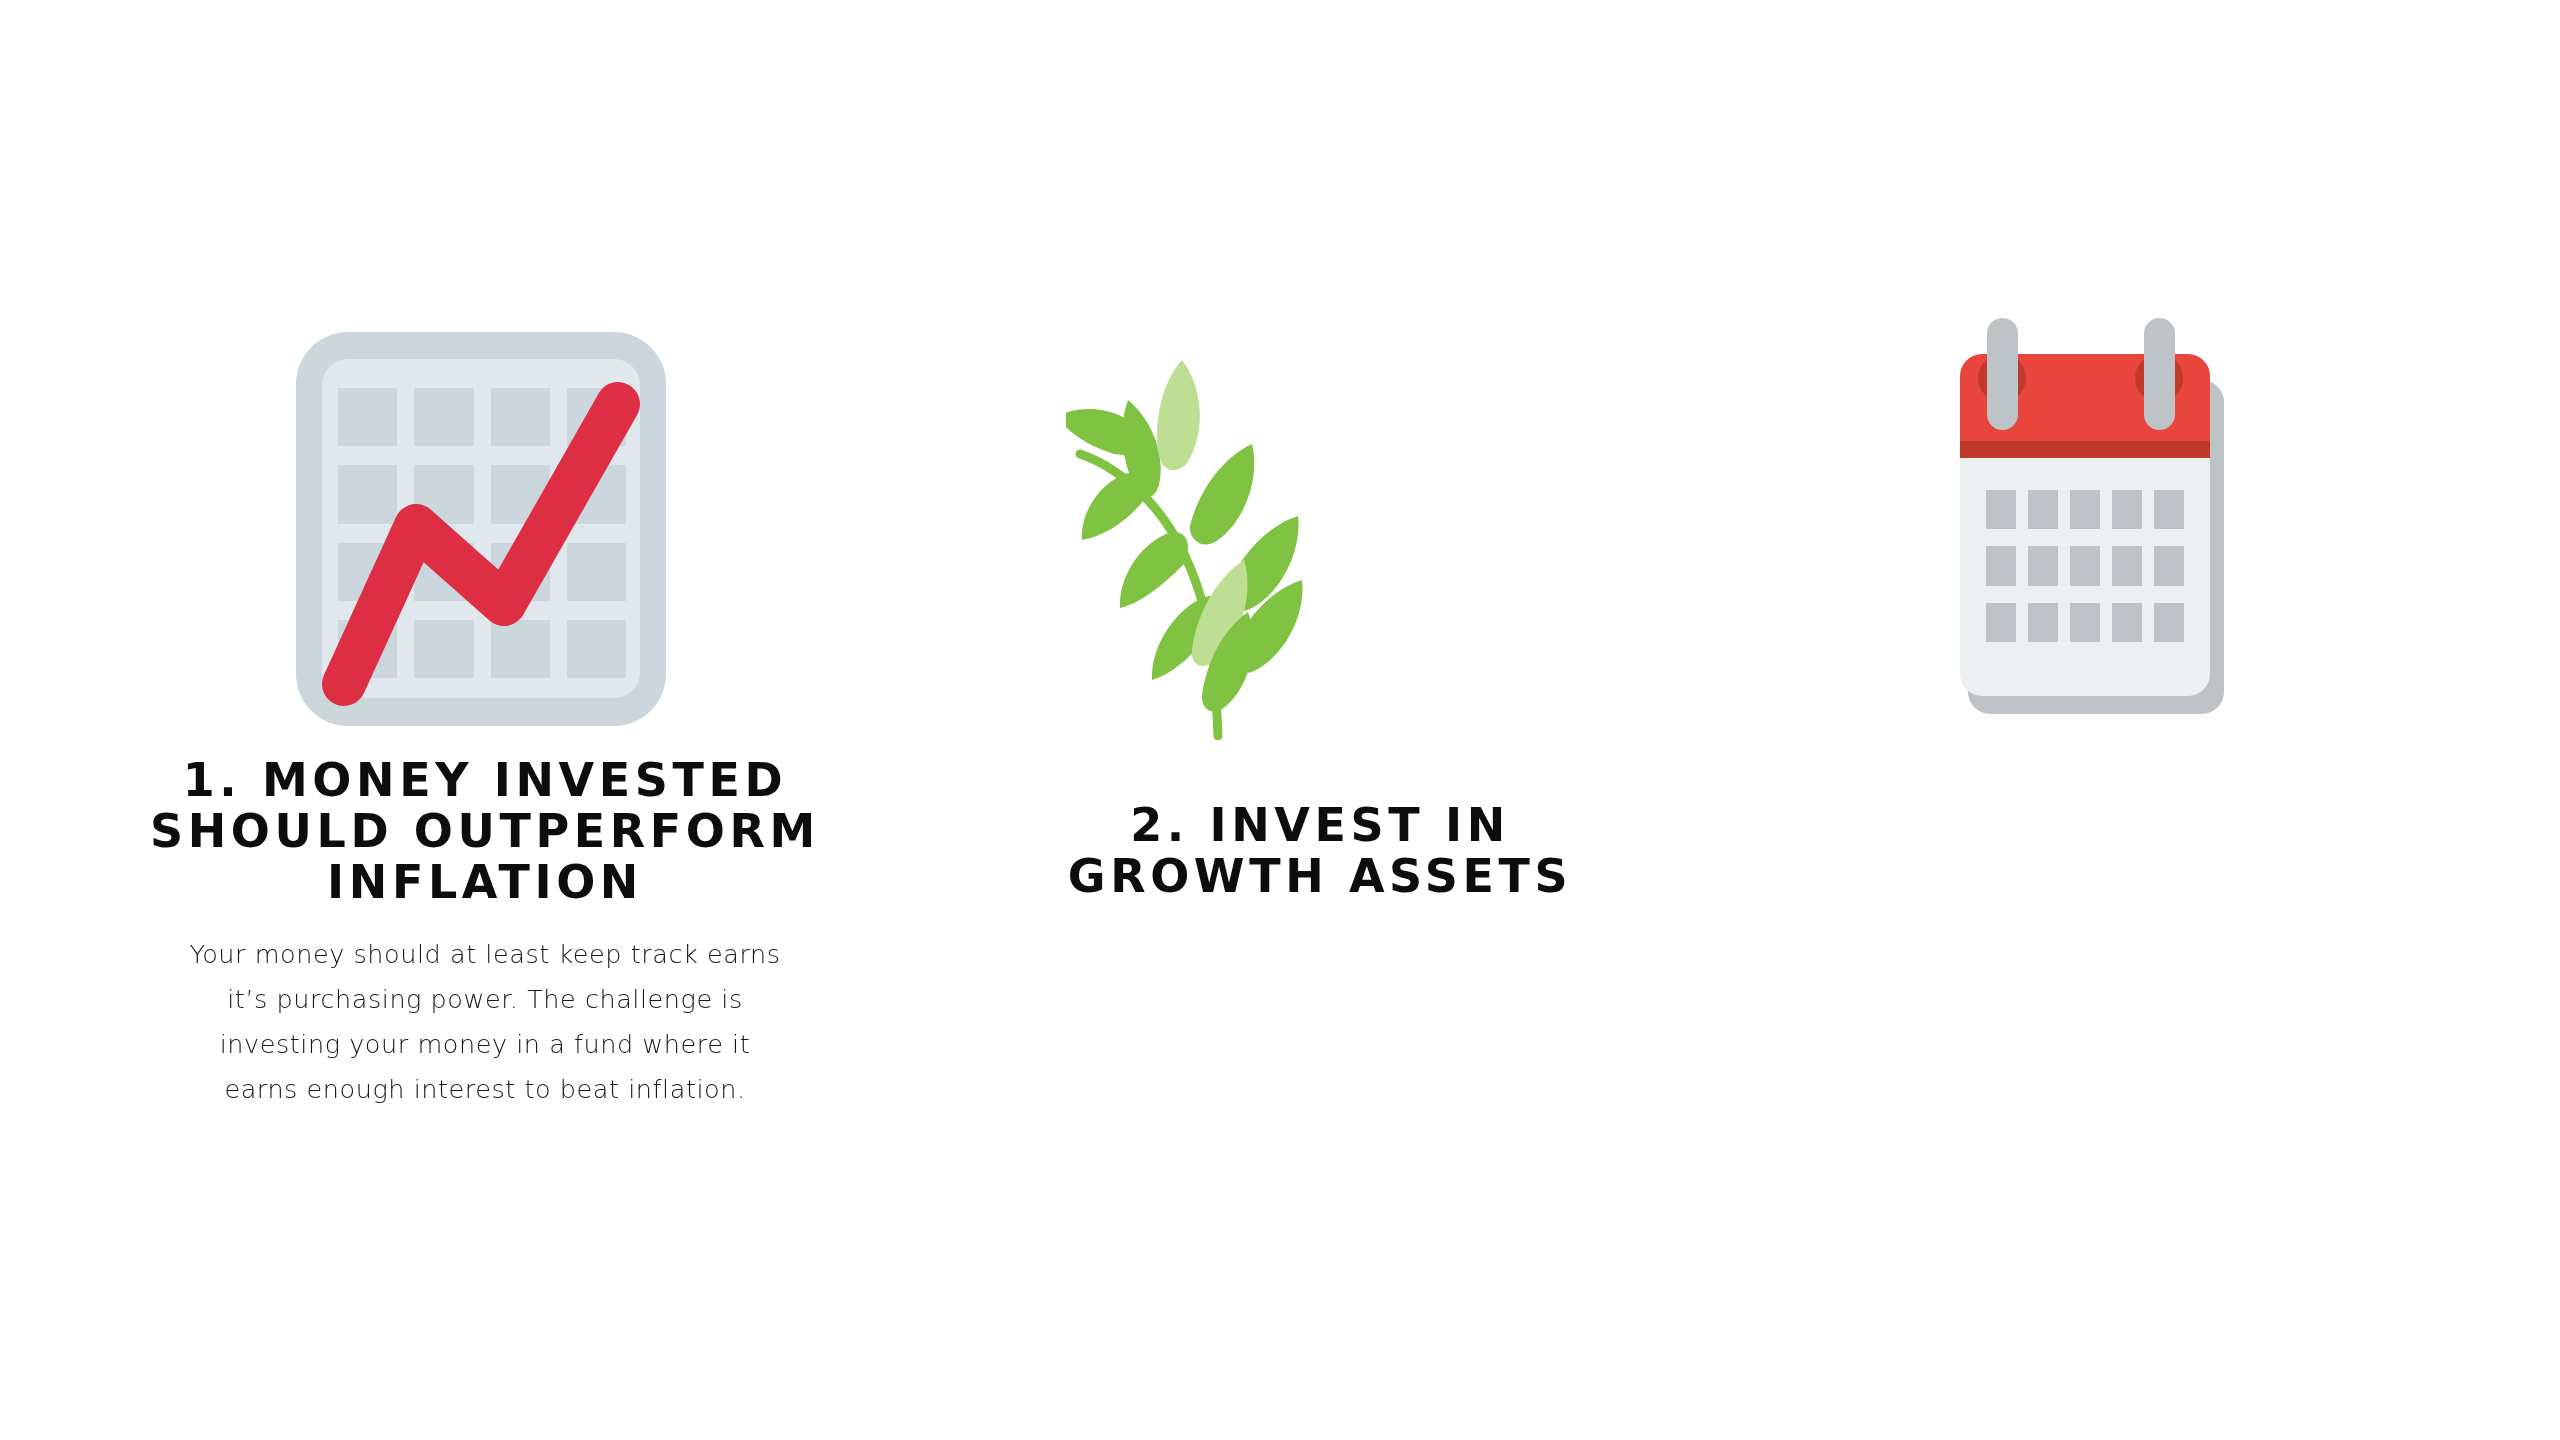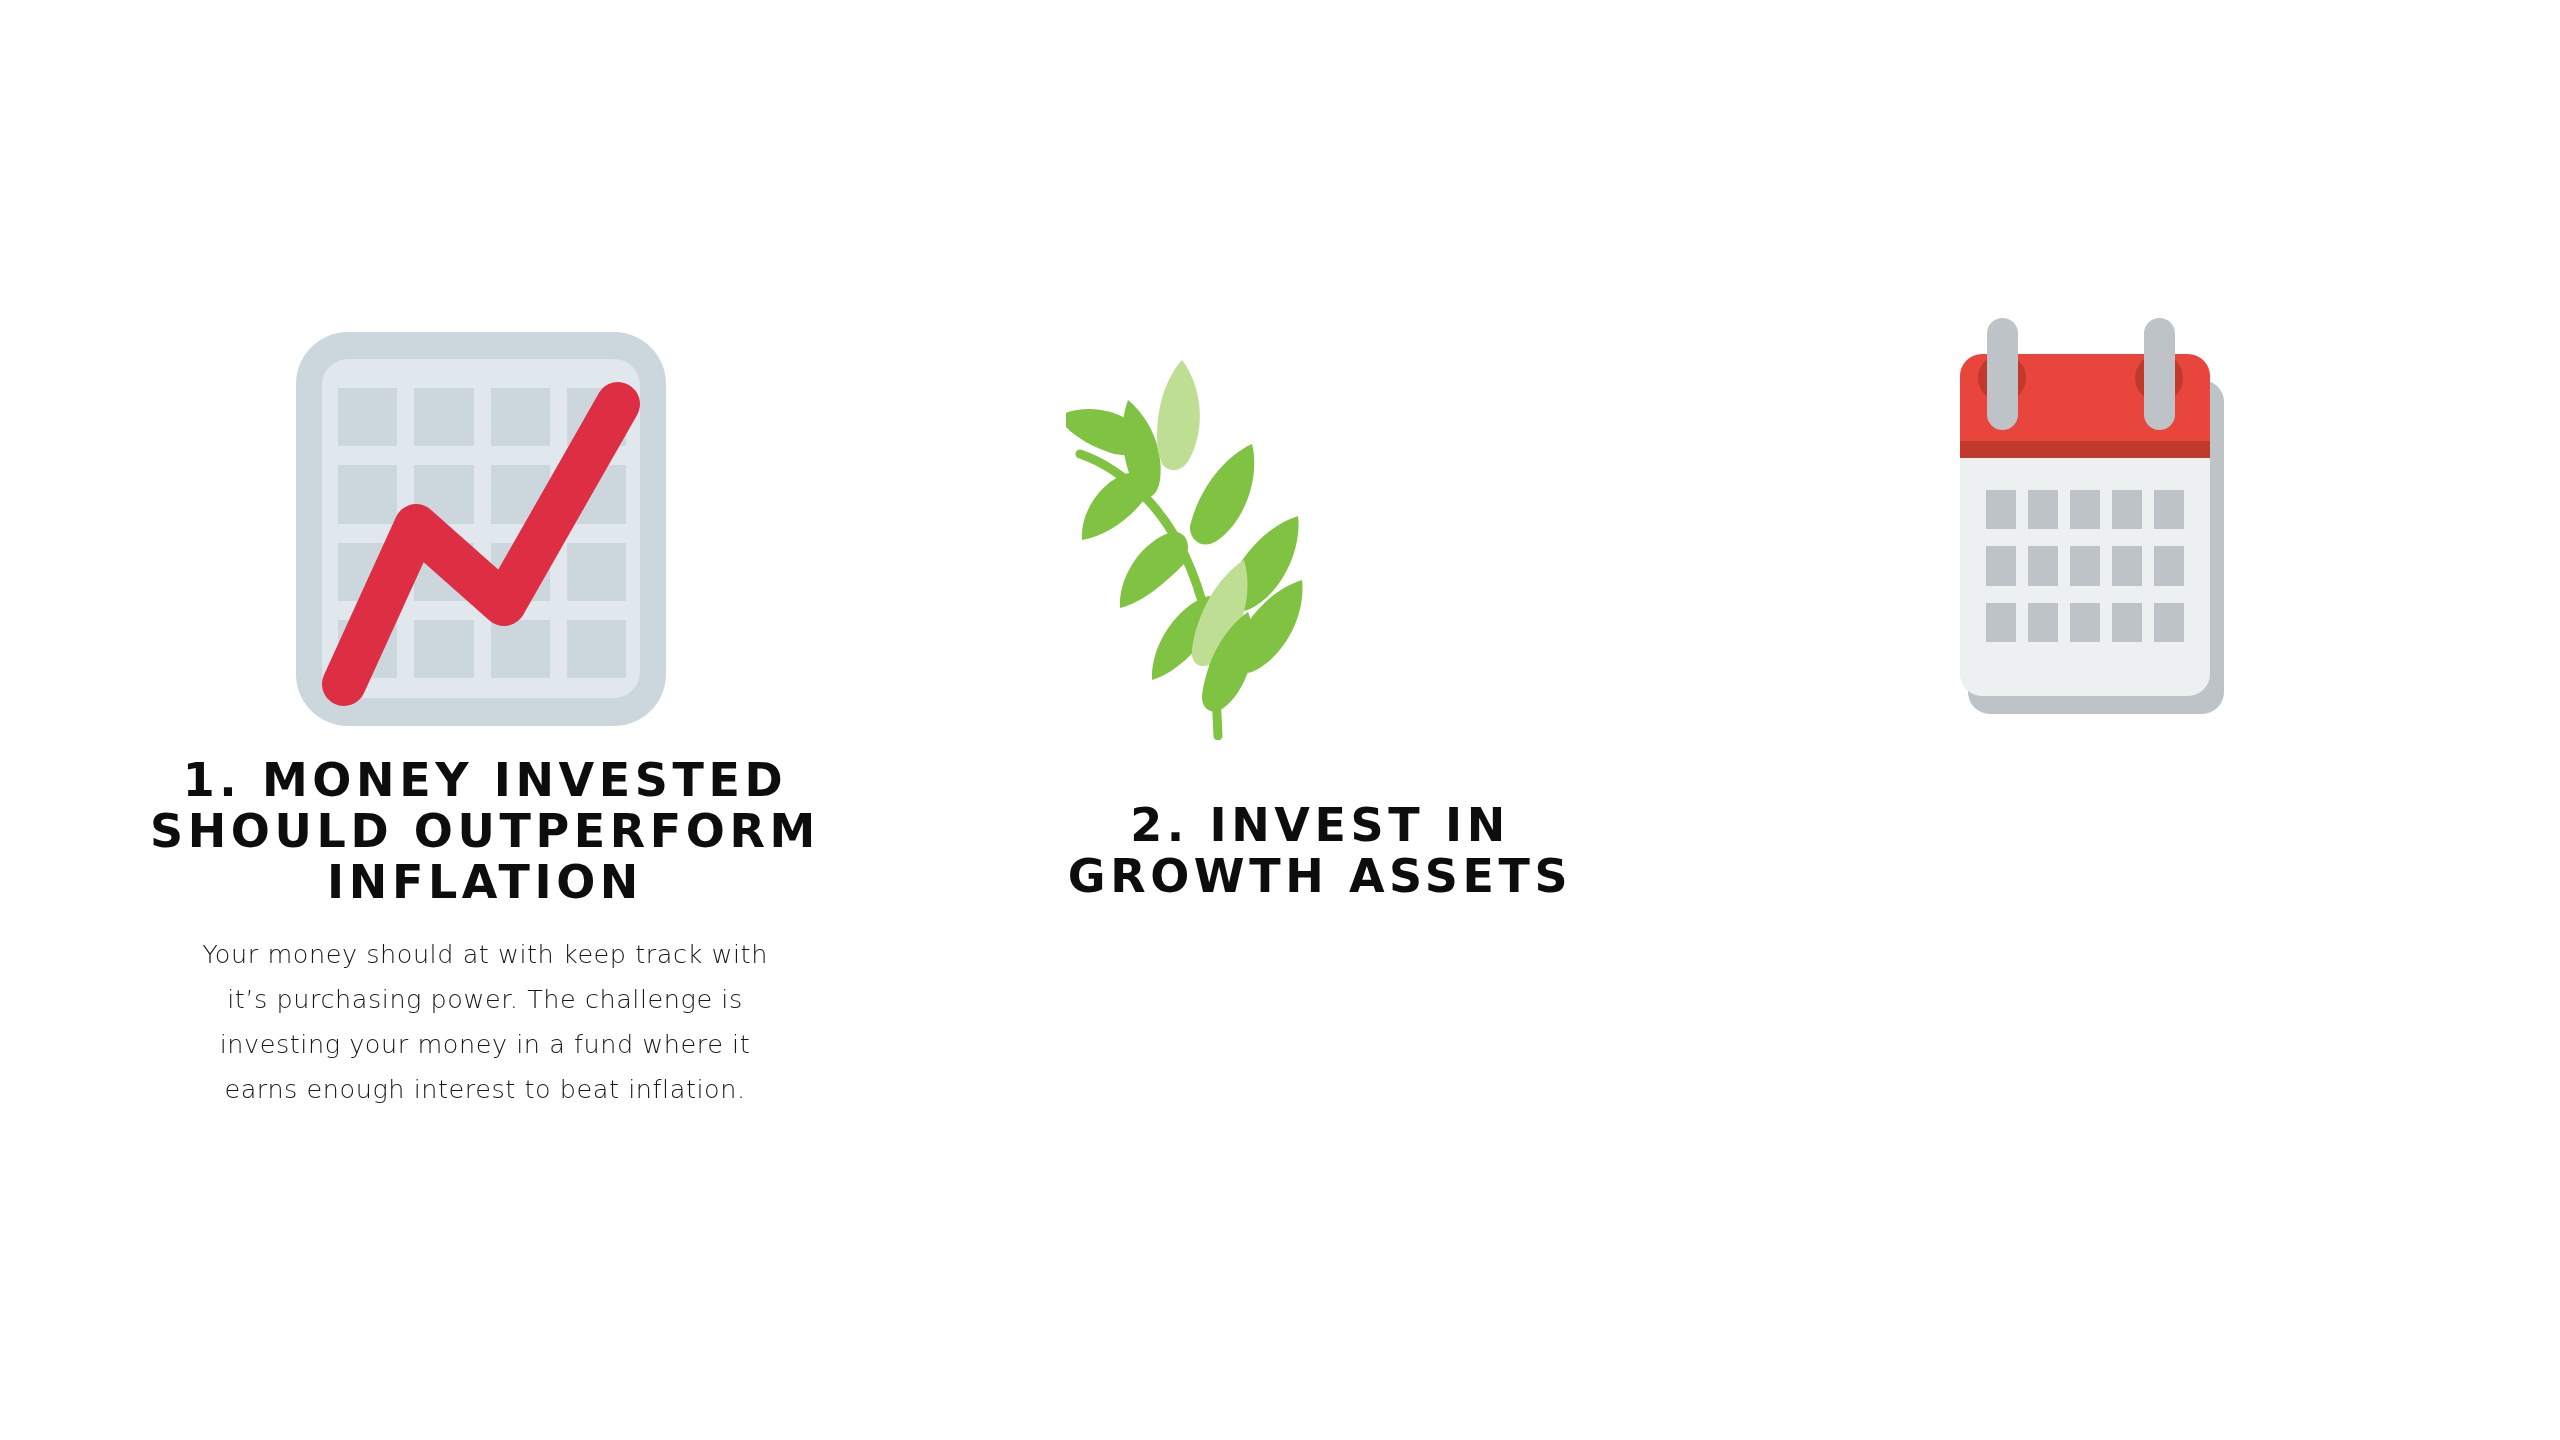--- a/index.html
+++ b/index.html
@@ -235,21 +235,21 @@
           <div class="chart-cell"></div>
         </div>
         <svg class="chart-line" viewBox="0 0 370 394">
           <polyline points="48,352 120,194 208,272 322,72" fill="none" stroke="#dd2e44" stroke-width="44" stroke-linecap="round" stroke-linejoin="round"></polyline>
         </svg>
       </div>
     </div>
 
     <h2 class="headline">1. MONEY INVESTED SHOULD OUTPERFORM INFLATION</h2>
 
-    <p class="bodycopy">Your money should at with keep track with it’s purchasing power. The challenge is investing your money in a fund where it earns enough interest to beat inflation.</p>
+    <p class="bodycopy">Your money should at least keep track earns it’s purchasing power. The challenge is investing your money in a fund where it earns enough interest to beat inflation.</p>
   </div>
 
   <div class="col col-2">
 
     <div class="icon-slot">
       <div class="leaf-icon">
         <svg viewBox="0 0 300 420">
           <g>
 
             <path d="M152,416 C150,370 148,330 140,296

